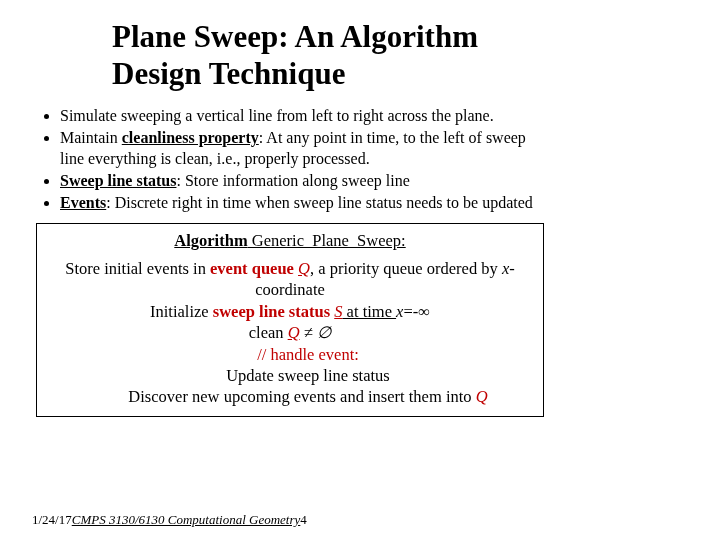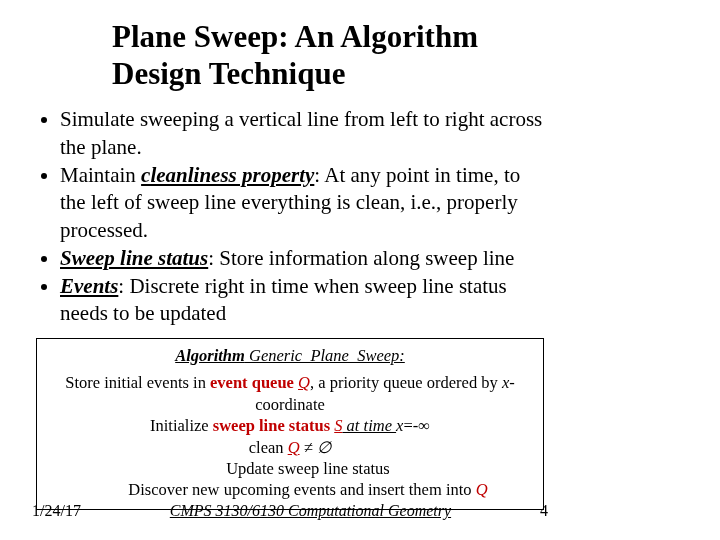--- a/index.html
+++ b/index.html
@@ -19,21 +19,21 @@
     height: 540px;
     position: relative;
   }
   .title {
     font-size: 31px;
     font-weight: bold;
     margin: 0 0 14px 80px;
     line-height: 1.2;
   }
   .bullets {
-    font-size: 21px;
+    font-size: 16px;
     line-height: 1.3;
     margin: 0 0 10px 0;
     padding-left: 28px;
   }
   .bullets li {
     margin-bottom: 1px;
     list-style-type: disc;
   }
   .algbox {
     border: 1px solid #000;
@@ -44,32 +44,32 @@
     text-align: center;
   }
   .alg-title {
     margin-bottom: 6px;
   }
   .indent {
     margin-left: 36px;
   }
   .footer {
     position: absolute;
-    bottom: 20px;
+    bottom: 12px;
     left: 32px;
     right: 32px;
-    font-size: 16px;
+    font-size: 13px;
     display: flex;
-    justify-content: space-between;
+    justify-content: flex-start;
     align-items: baseline;
   }
   .footer-center {
     font-style: italic;
   }
-  .u { text-decoration: underline; font-style: italic; }
+  .u { text-decoration: underline; }
   .b { font-weight: bold; }
   .i { font-style: italic; }
   .red { color: #c00000; }
 </style>
 </head>
 <body>
 
 <div class="slide">
 
   <h1 class="title">Plane Sweep: An Algorithm Design Technique</h1>
@@ -95,20 +95,23 @@
     </div>
     <div>
       <span>Store initial events in </span><span class="b red">event queue</span><span> </span><span class="i red u">Q</span><span>, a priority queue ordered by </span><span class="i">x</span><span>-coordinate</span>
     </div>
     <div>
       <span>Initialize </span><span class="b red">sweep line status</span><span> </span><span class="i red u">S</span><span class="u"> at time </span><span class="i">x</span><span>=-∞</span>
     </div>
     <div>
       <span>clean </span><span class="i red u">Q</span><span class="i"> ≠ ∅</span>
     </div>
+    <div class="indent red">
+      <span>// handle event:</span>
+    </div>
     <div class="indent">
       <span>Update sweep line status</span>
     </div>
     <div class="indent">
       <span>Discover new upcoming events and insert them into </span><span class="i red">Q</span>
     </div>
   </div>
 
   <div class="footer">
     <span>1/24/17</span>

